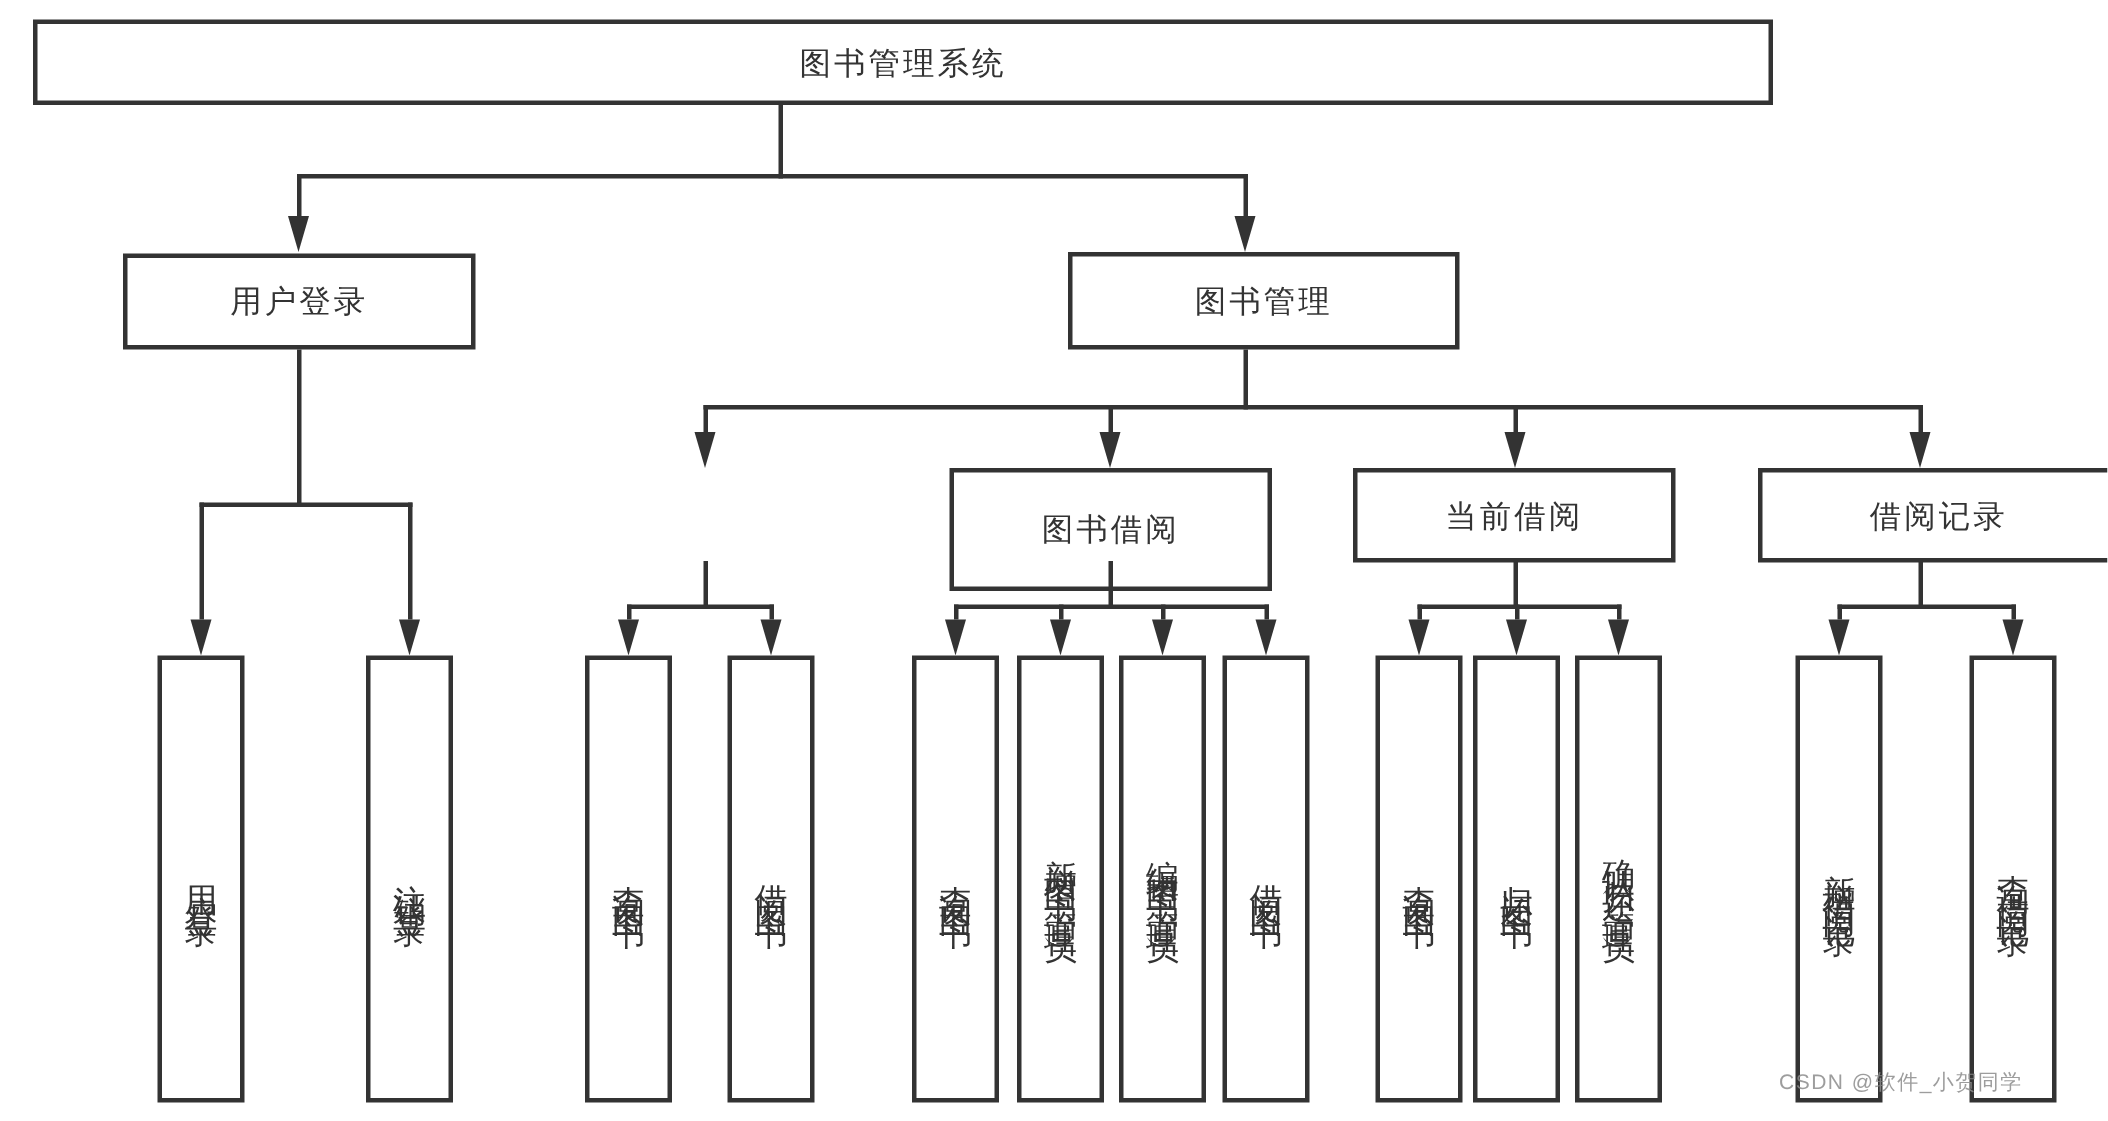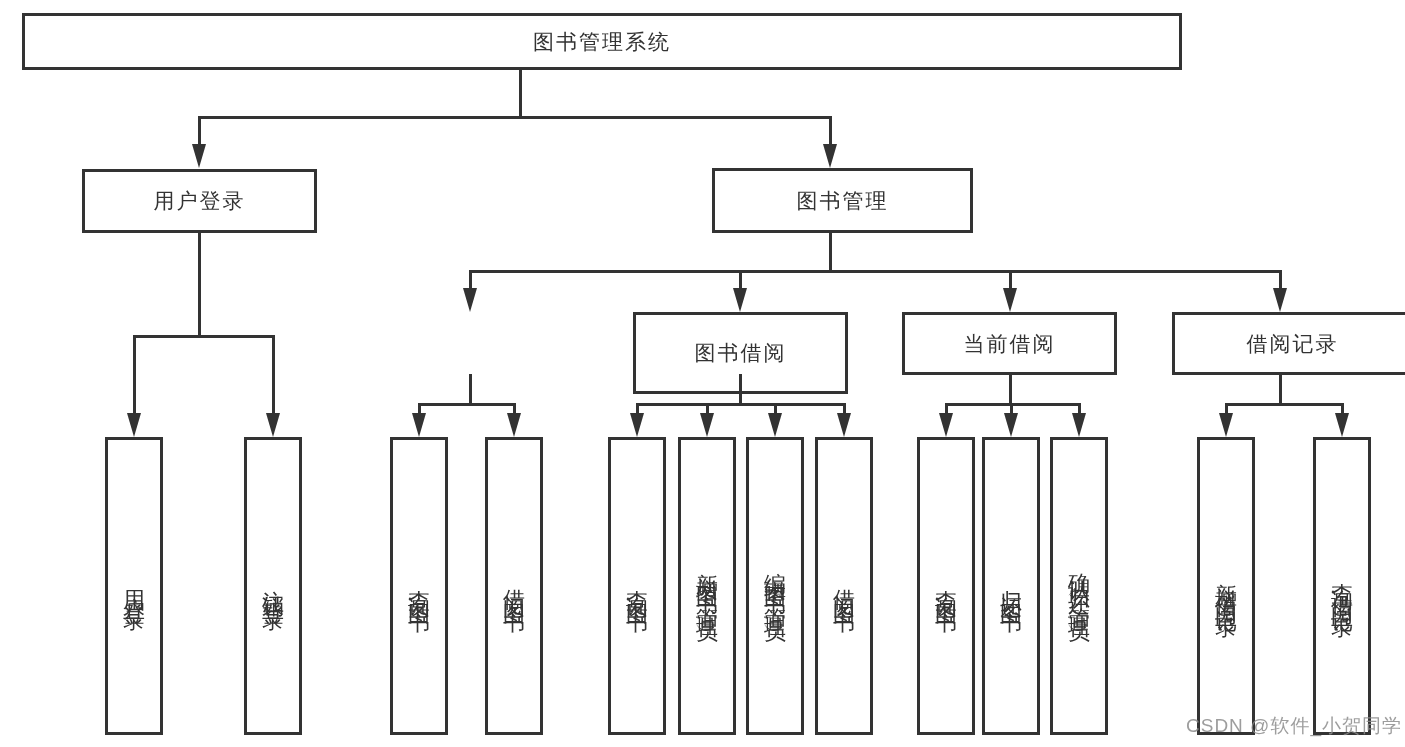--- a/index.html
+++ b/index.html
@@ -42,21 +42,21 @@
     width: 0;
     height: 0;
     border-left: 7px solid transparent;
     border-right: 7px solid transparent;
     border-top: 24px solid #333333;
   }
   .watermark {
     position: absolute;
     left: 1186px;
     top: 713px;
-    font-size: 19px;
+    font-size: 14px;
     color: rgba(140, 140, 140, 0.85);
     letter-spacing: 1px;
     white-space: nowrap;
   }
 </style>
 </head>
 <body>
 
 <div id="canvas">
 

